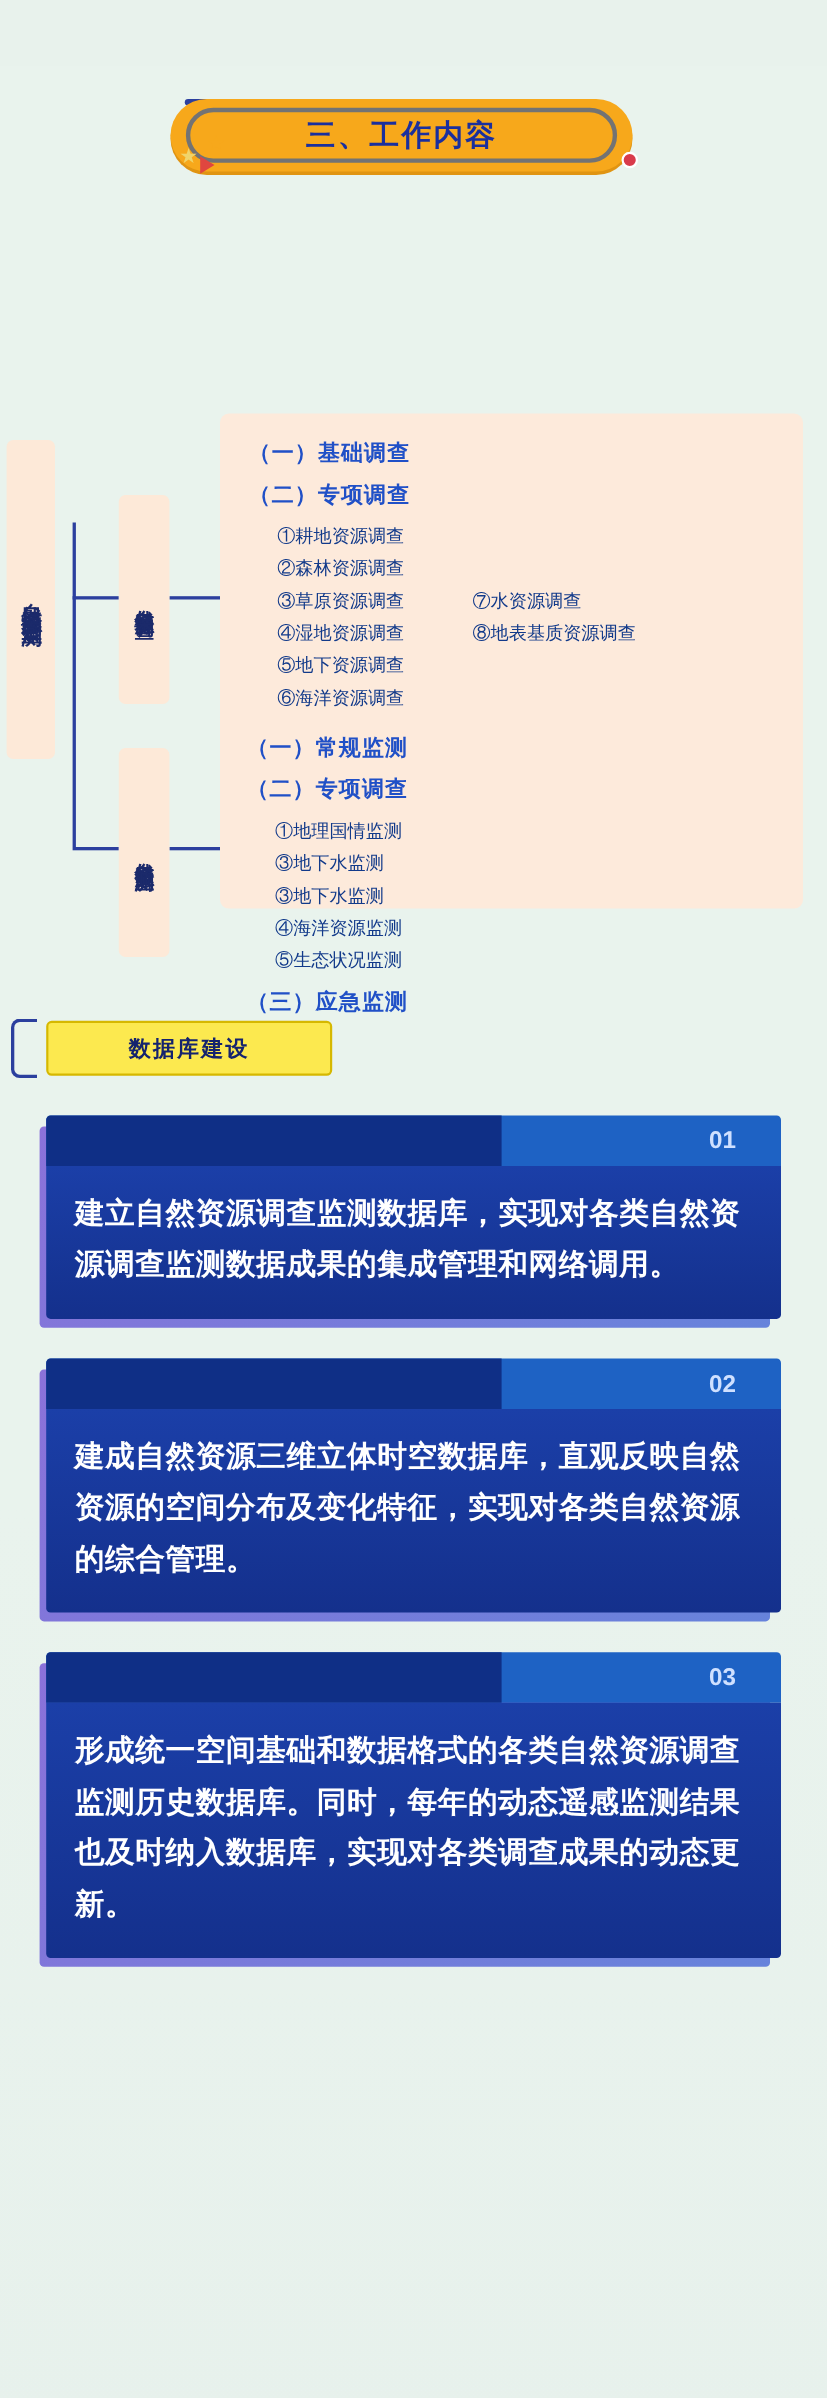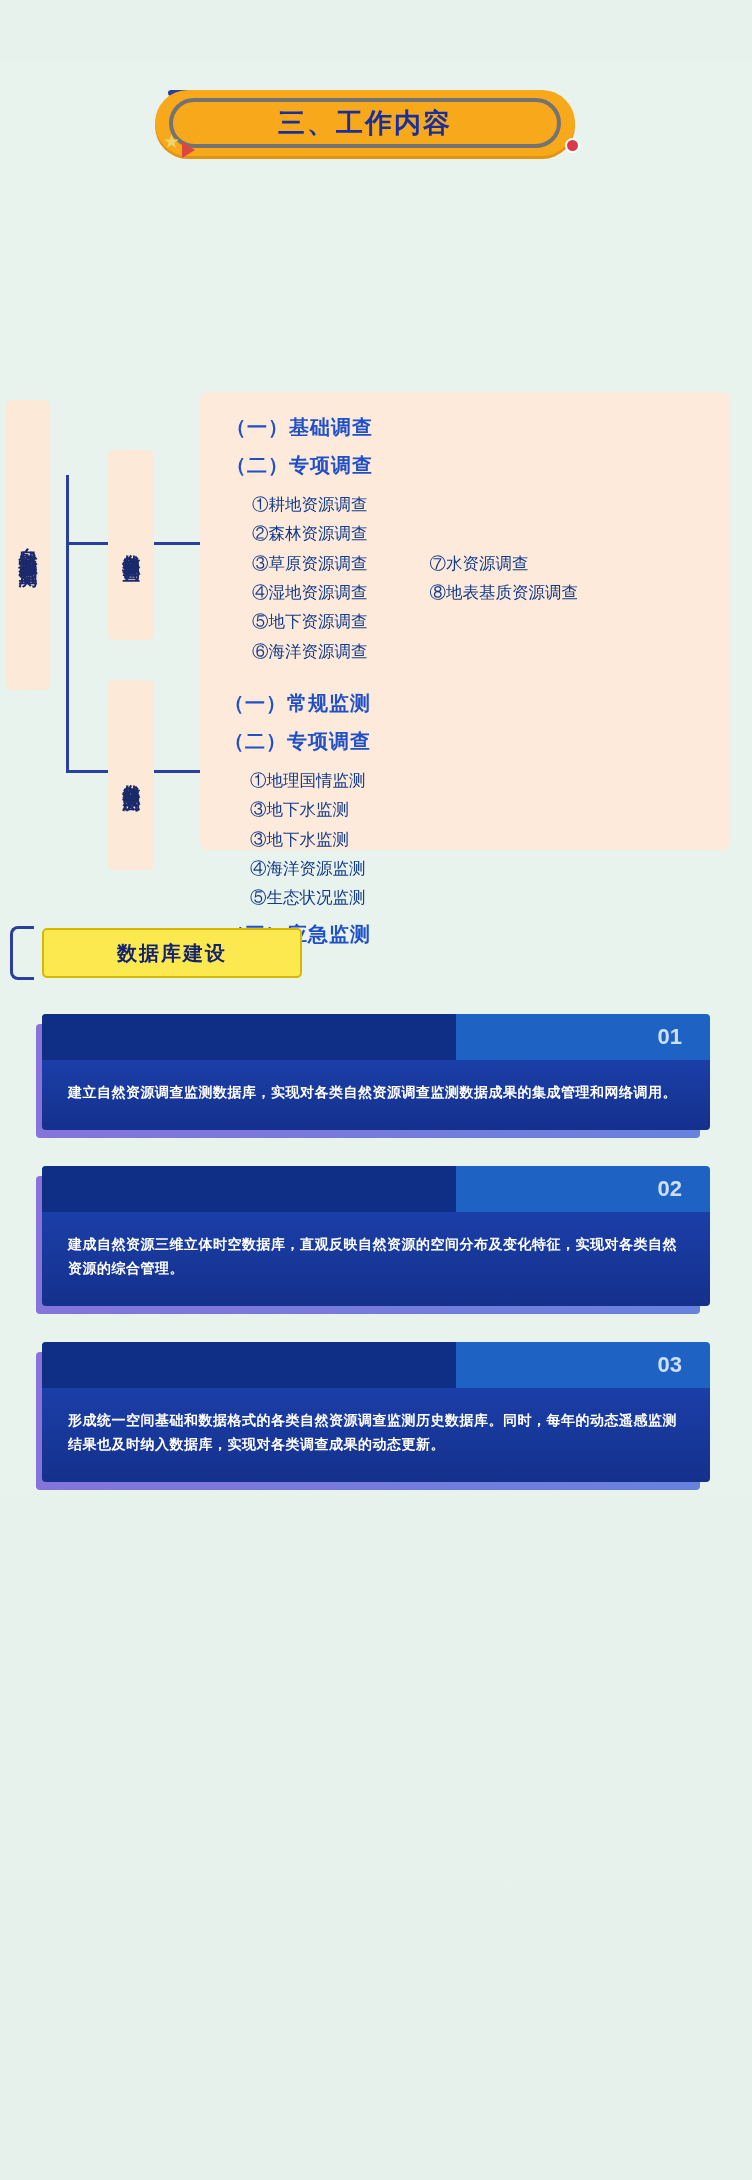--- a/index.html
+++ b/index.html
@@ -137,22 +137,22 @@
   }
   .branch-box.b1 { left: 108px; top: 230px; height: 190px; }
   .branch-box.b2 { left: 108px; top: 460px; height: 190px; }
 
   .panel {
     position: absolute;
     background: #fdeadb;
     border-radius: 8px;
     padding: 22px 26px;
   }
-  .panel.p1 { left: 200px; top: 172px; width: 530px; height: 304px; }
-  .panel.p2 { left: 200px; top: 448px; width: 530px; height: 182px; padding-left: 24px; }
+  .panel.p1 { left: 200px; top: 156px; width: 530px; height: 304px; }
+  .panel.p2 { left: 200px; top: 424px; width: 530px; height: 182px; padding-left: 24px; }
 
   .line-h1 {
     font-size: 20px;
     color: #2050c7;
     font-weight: bold;
     margin-bottom: 11px;
     letter-spacing: 1px;
   }
   .sub-cols { display: flex; gap: 62px; margin: 6px 0 8px 26px; align-items: center; }
   .sub-item {
@@ -224,36 +224,36 @@
     opacity: .85;
   }
   .card-num {
     position: relative;
     background: #1e62c4;
     height: 46px;
     border-radius: 4px 4px 0 0;
     display: flex;
     align-items: center;
     justify-content: flex-end;
-    padding-right: 28px;
+    padding-right: 41px;
   }
   .card-num span {
     color: #cfe0ff;
     font-size: 22px;
     font-weight: bold;
   }
   .card-body {
     position: relative;
     background: linear-gradient(180deg, #1b3fa8 0%, #14308c 100%);
     padding: 20px 26px 26px 26px;
     border-radius: 0 0 4px 4px;
   }
   .card-text {
     color: #ffffff;
-    font-size: 14px;
+    font-size: 27px;
     line-height: 1.72;
     font-weight: bold;
     letter-spacing: .5px;
   }
   .card .ribbon {
     position: absolute;
     left: 0;
     top: 0;
     width: 62%;
     height: 46px;

